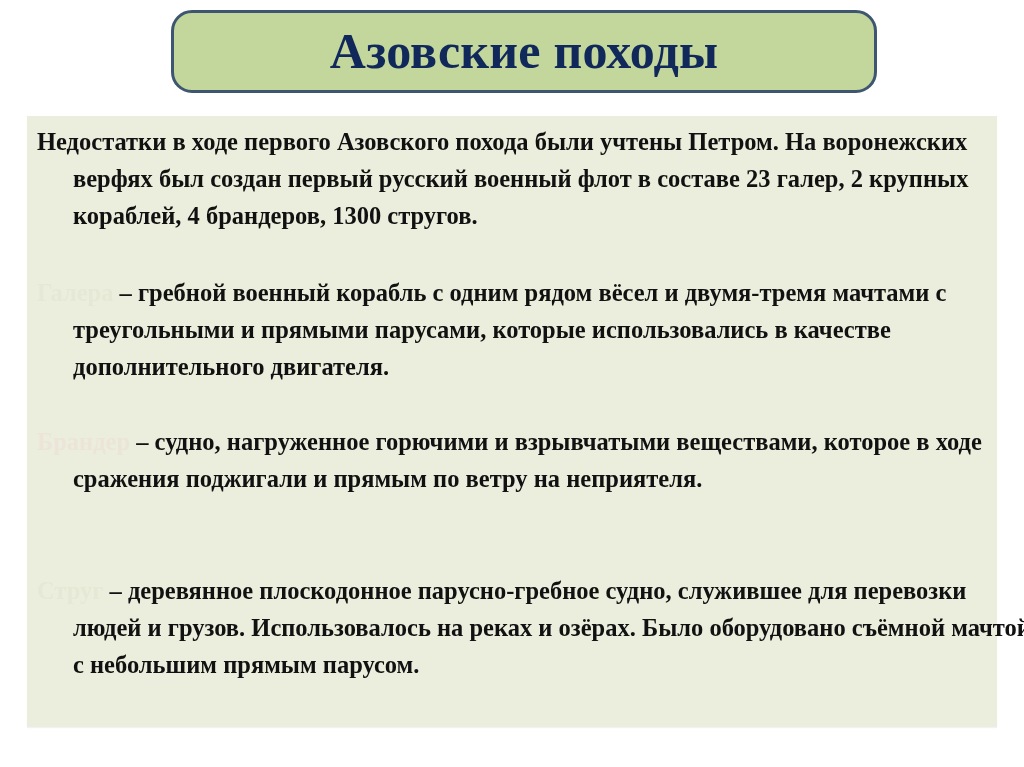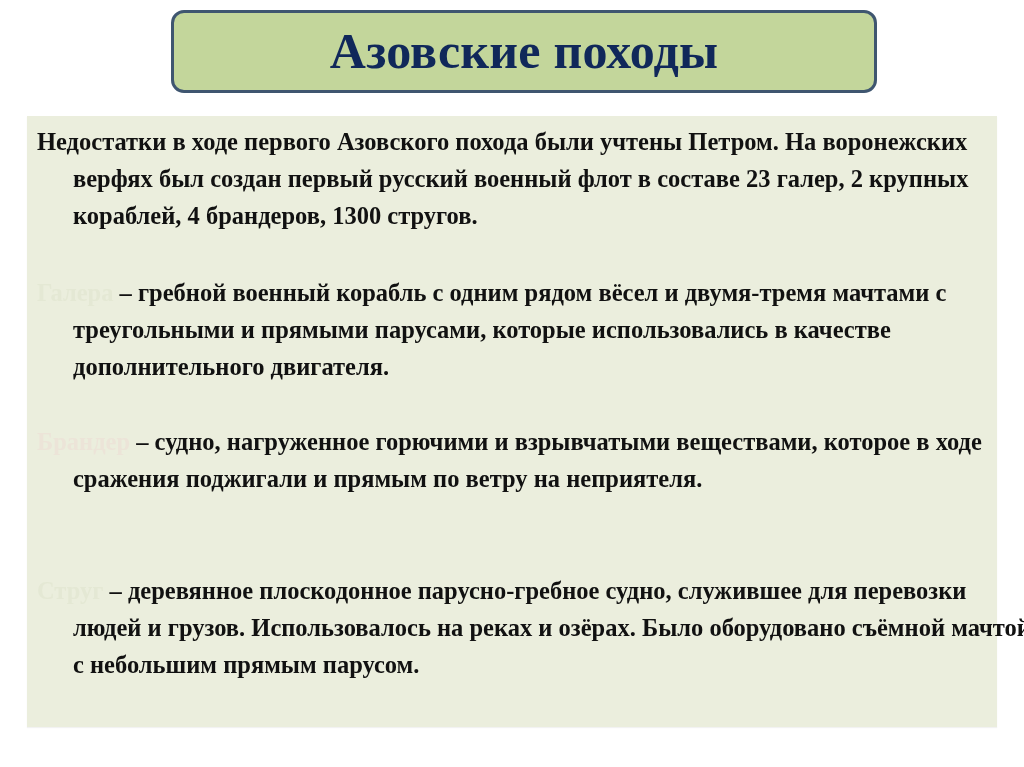--- a/index.html
+++ b/index.html
@@ -15,21 +15,21 @@
       font-family: "Liberation Serif", "DejaVu Serif", serif;
     }
     .title-box {
       position: absolute;
       left: 171px;
       top: 10px;
       width: 700px;
       height: 77px;
       background: #c3d69b;
       border: 3px solid #3f5670;
-      border-radius: 13px;
+      border-radius: 21px;
       display: flex;
       align-items: center;
       justify-content: center;
       box-sizing: content-box;
     }
     .title-text {
       font-family: "Liberation Serif", "DejaVu Serif", serif;
       font-weight: bold;
       font-size: 50px;
       color: #10285a;

